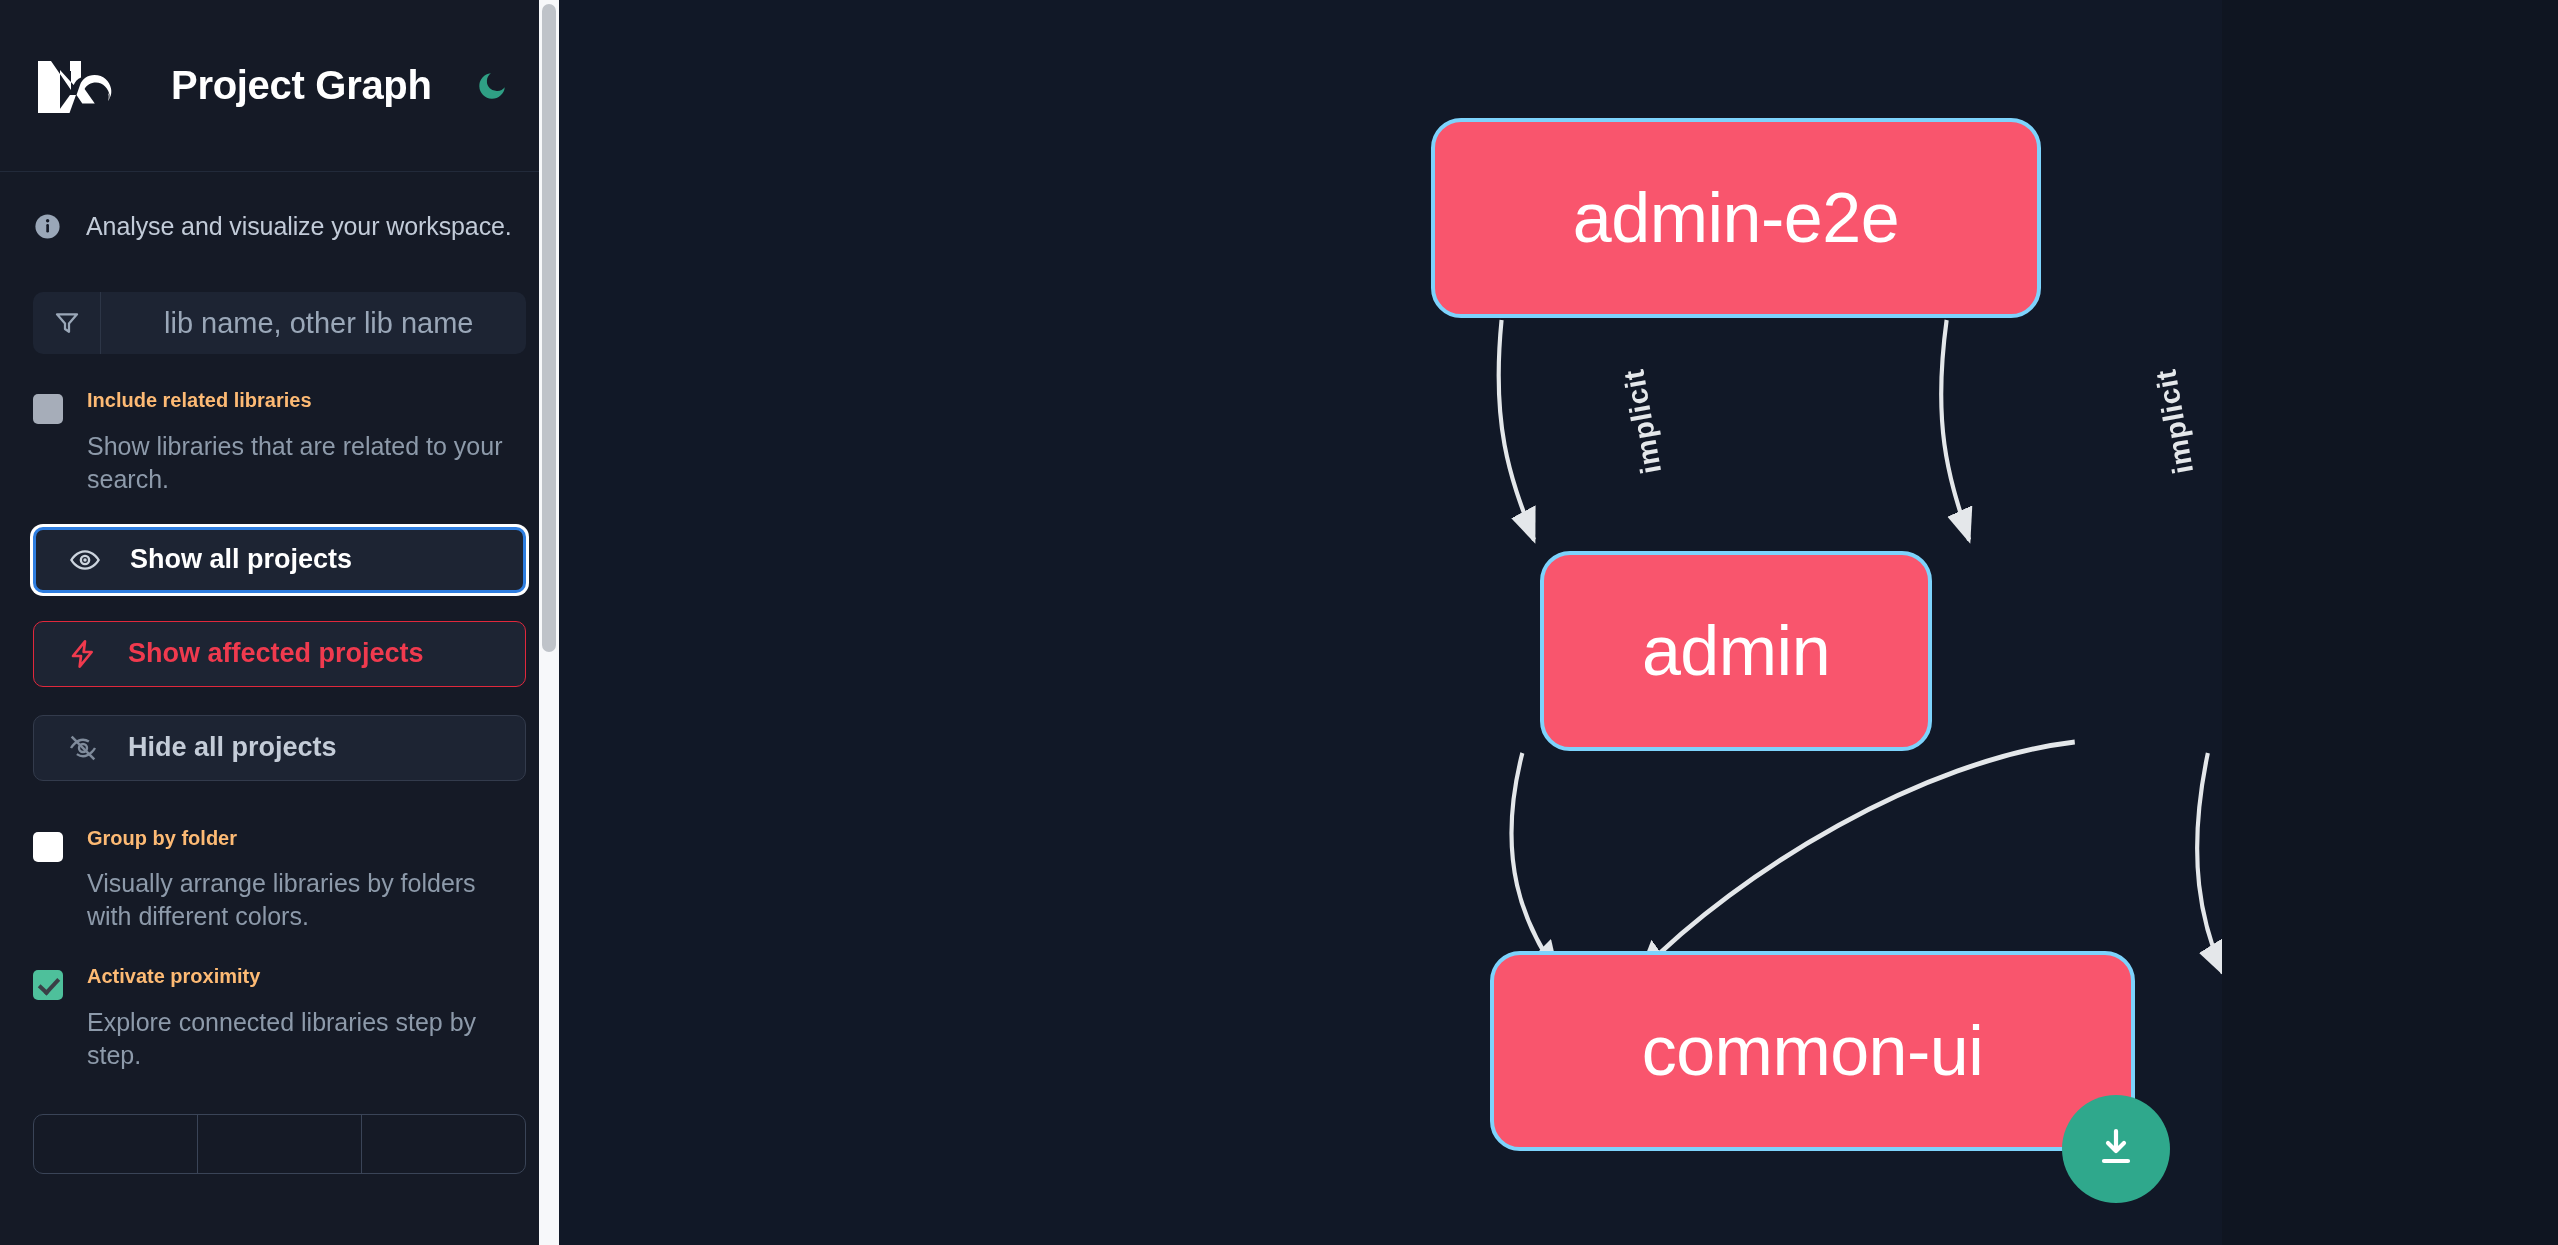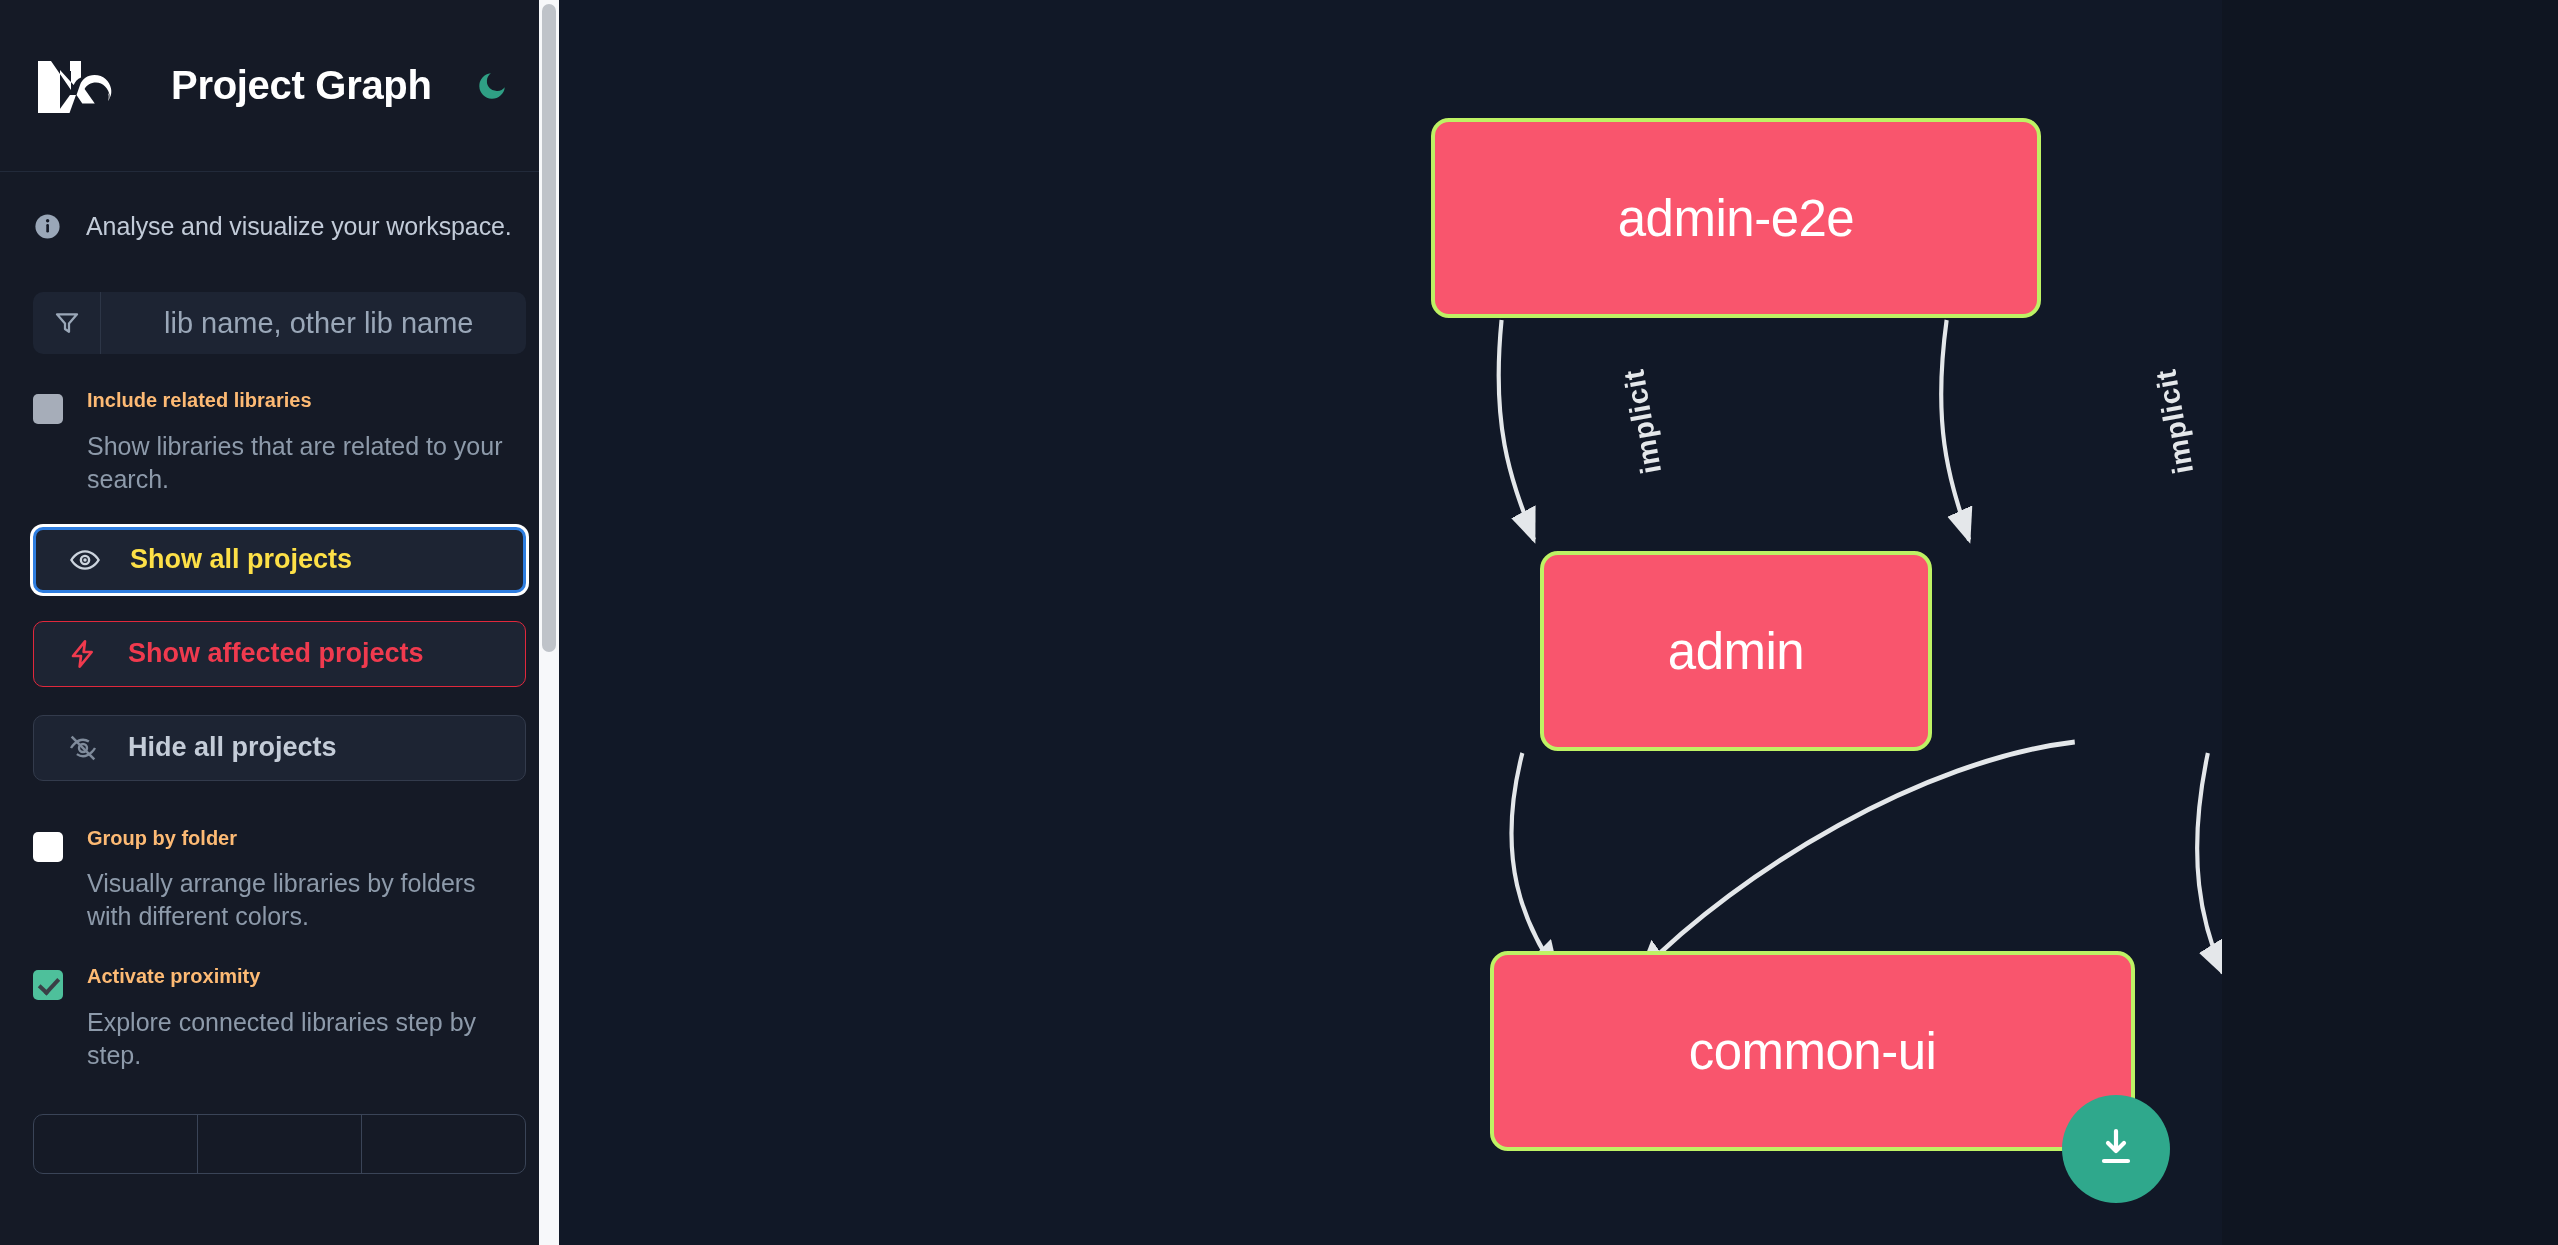--- a/index.html
+++ b/index.html
@@ -97,21 +97,21 @@
 
   .btn {
     height:66px; margin-top:28px;
     background:#1d2433;
     border-radius:10px;
     border:1px solid #394253;
     display:flex; align-items:center;
     padding-left:30px; gap:26px;
     cursor:pointer; position:relative;
   }
-  .btn-label { font-size:27px; font-weight:700; color:#fde047; }
+  .btn-label { font-size:27px; font-weight:700; color:#ffffff; }
   .btn.focused {
     border:3px solid #2f7ee0;
     box-shadow:0 0 0 3px #ffffff;
     margin-top:31px;
   }
   .btn.danger { border:1px solid #e0283c; }
   .btn.danger .btn-label { color:#f03a4e; }
   .btn.muted { border:1px solid #333b4c; }
   .btn.muted .btn-label { color:#c4ccd8; }
   .btn-icon { width:38px; height:38px; flex:0 0 38px; display:flex; align-items:center; justify-content:center; }
@@ -145,25 +145,25 @@
   .canvas {
     position:relative;
     flex:1; height:1245px;
     background:#111827;
     overflow:hidden;
   }
   .graph-svg { position:absolute; inset:0; width:100%; height:100%; }
 
   .node {
     position:absolute;
-    border:4px solid #bef264;
-    border-radius:18px;
+    border:4px solid #7dd3fc;
+    border-radius:30px;
     display:flex; align-items:center; justify-content:center;
     color:#ffffff;
-    font-size:51px;
+    font-size:70px;
     letter-spacing:-0.5px;
     cursor:pointer;
     z-index:3;
   }
   .node.pink { background:#f9556d; }
   .node.gray { background:#656e7d; }
 
   .edge-label {
     position:absolute;
     color:#e4e7ea;

